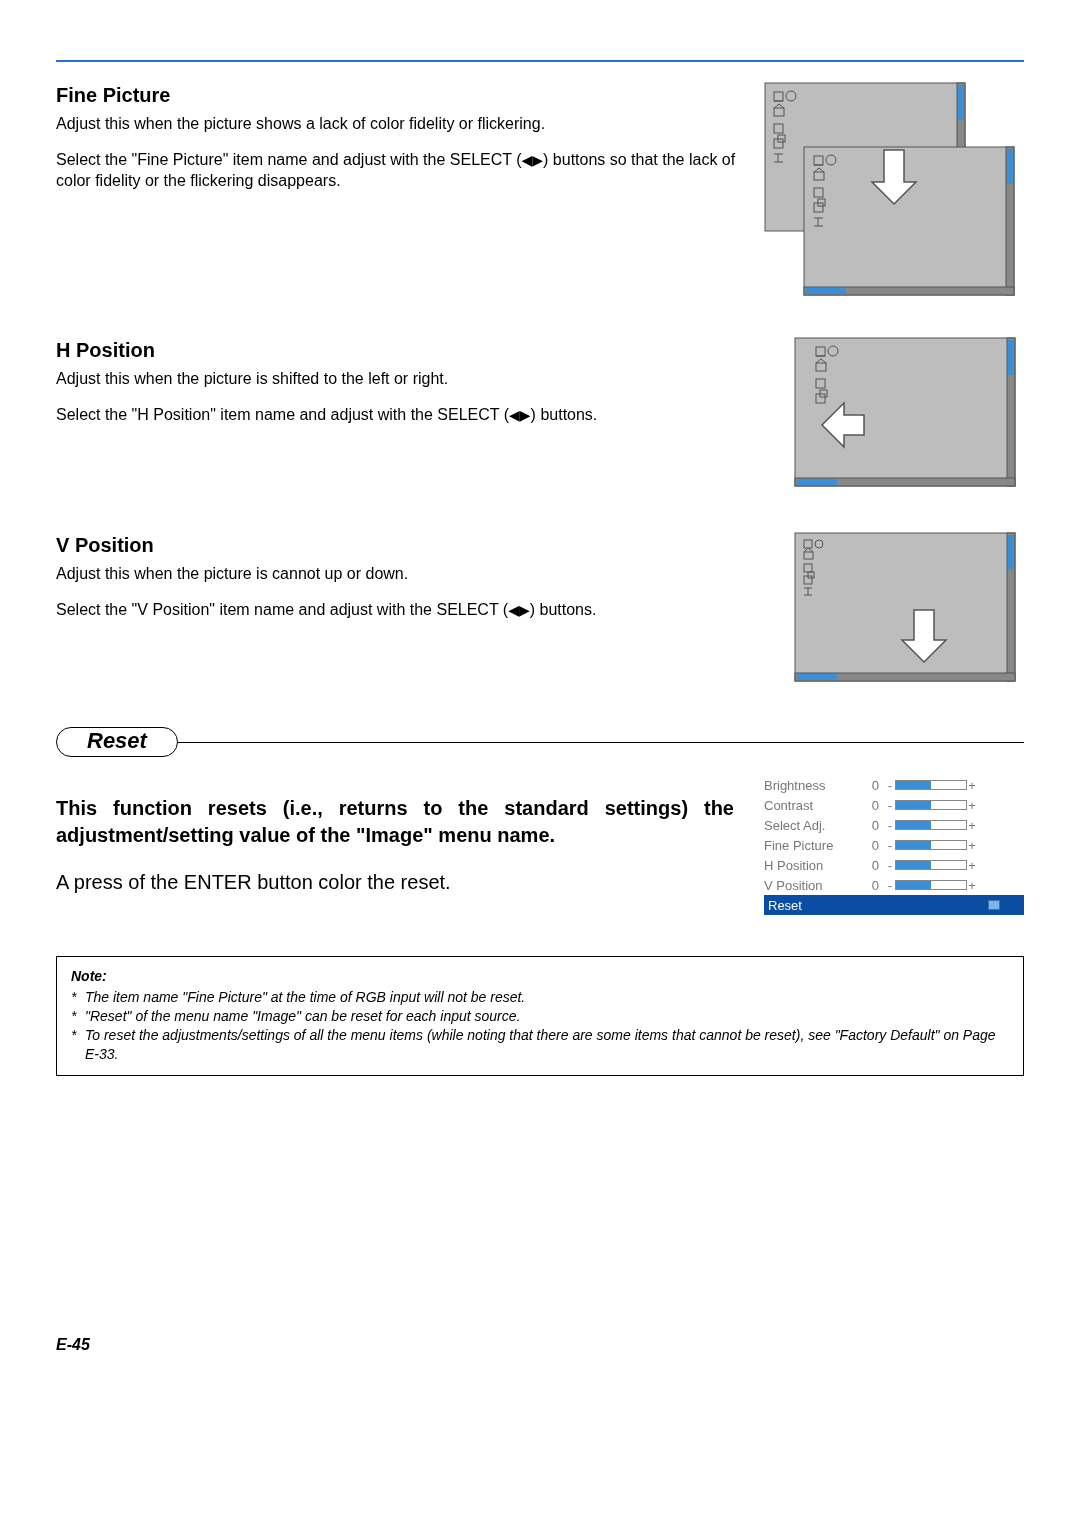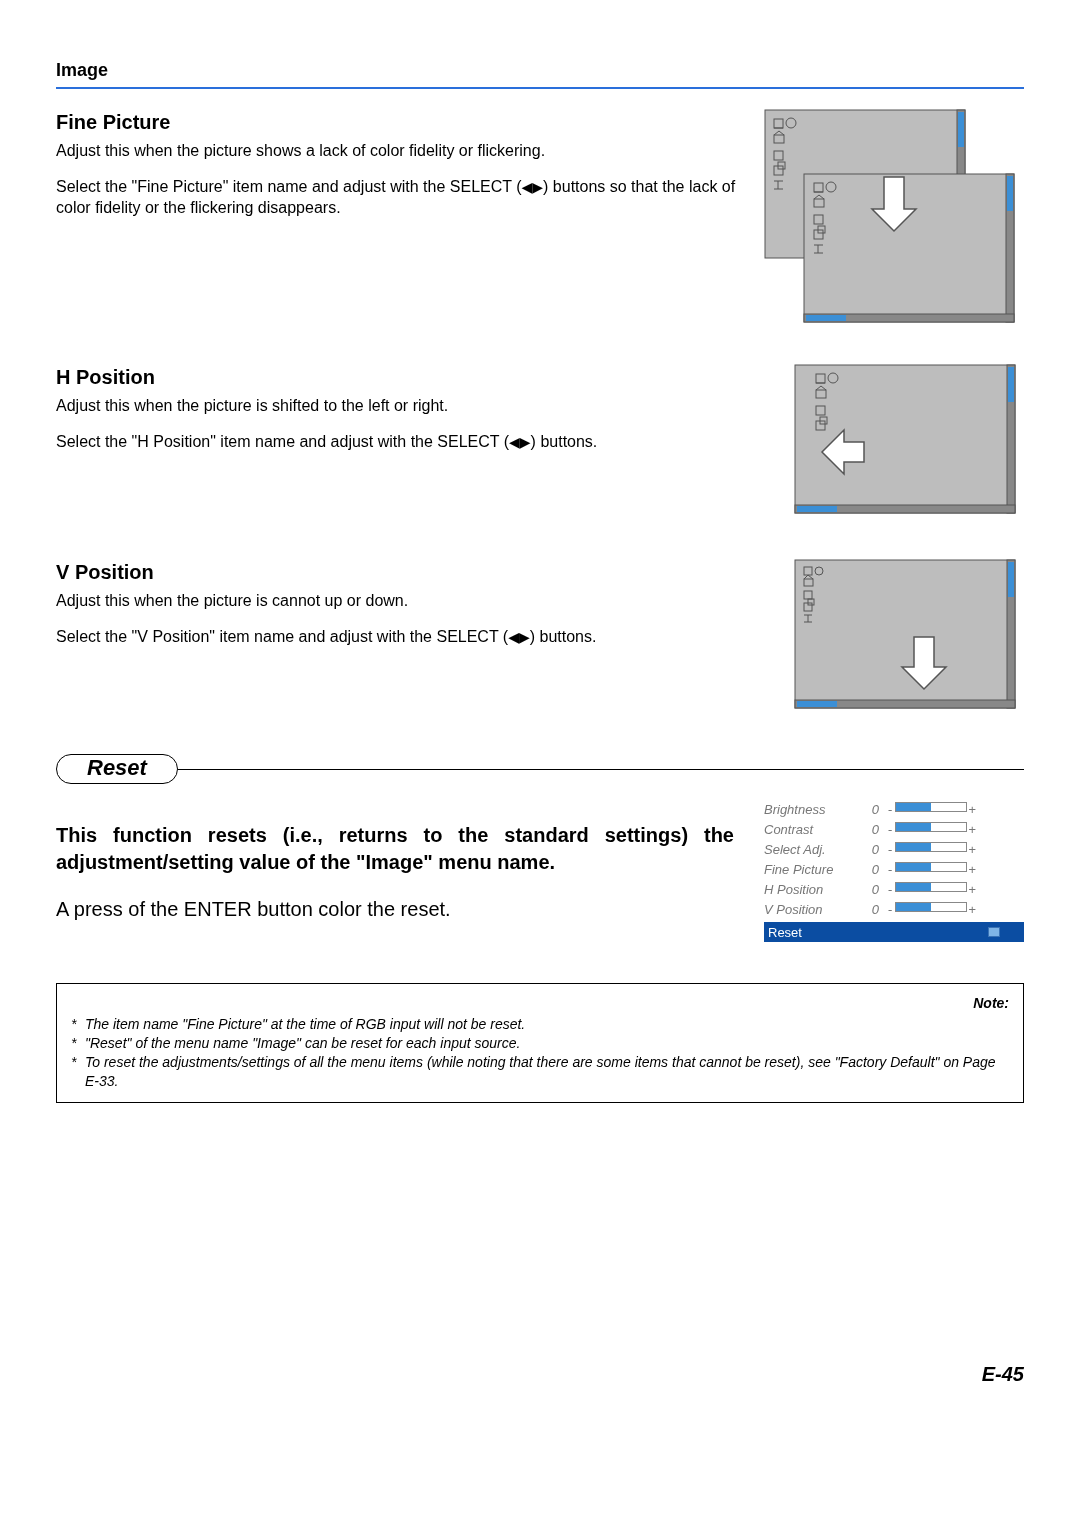--- a/index.html
+++ b/index.html
@@ -84,23 +84,22 @@
     line-height: 1.35;
   }
   .reset-text .bold { font-weight: bold; text-align: justify; }
   .menu-table {
     flex: 0 0 260px;
     font-size: 13px;
     color: #777;
   }
   .menu-row {
     display: flex;
-    align-items: flex-start;
+    align-items: center;
     height: 20px;
-    font-style: italic;
   }
   .menu-label { width: 95px; }
   .menu-val { width: 20px; text-align: right; padding-right: 6px; }
   .menu-minus, .menu-plus { width: 10px; text-align: center; color:#777; }
   .menu-bar {
     width: 70px;
     height: 8px;
     border: 1px solid #888;
     position: relative;
     background: #fff;
@@ -131,44 +130,42 @@
   .note-box {
     border: 1px solid #000;
     padding: 10px 14px 12px 14px;
     font-size: 14px;
     line-height: 1.35;
   }
   .note-box .note-title {
     font-weight: bold;
     font-style: italic;
     margin-bottom: 2px;
-    text-align: right;
   }
   .note-box ul {
     list-style: none;
     margin: 0; padding: 0;
     font-style: italic;
   }
   .note-box li {
     display: flex;
   }
   .note-box li .ast { width: 14px; flex: 0 0 14px; }
   .page-num {
-    text-align: right;
+    text-align: left;
     font-style: italic;
     font-weight: bold;
-    font-size: 20px;
+    font-size: 16px;
     margin-top: 260px;
   }
 </style>
 </head>
 <body>
 
 <div class="page">
-  <div class="breadcrumb">Image</div>
   <div class="blue-rule"></div>
 
   <div class="section">
     <div class="text-col">
       <h2>Fine Picture</h2>
       <p>Adjust this when the picture shows a lack of color fidelity or flickering.</p>
       <p>
         <span>Select the "Fine Picture" item name and adjust with the SELECT (</span><span class="lr-arrows">◀▶</span><span>) buttons so that the lack of color fidelity or the flickering disappears.</span>
       </p>
     </div>

